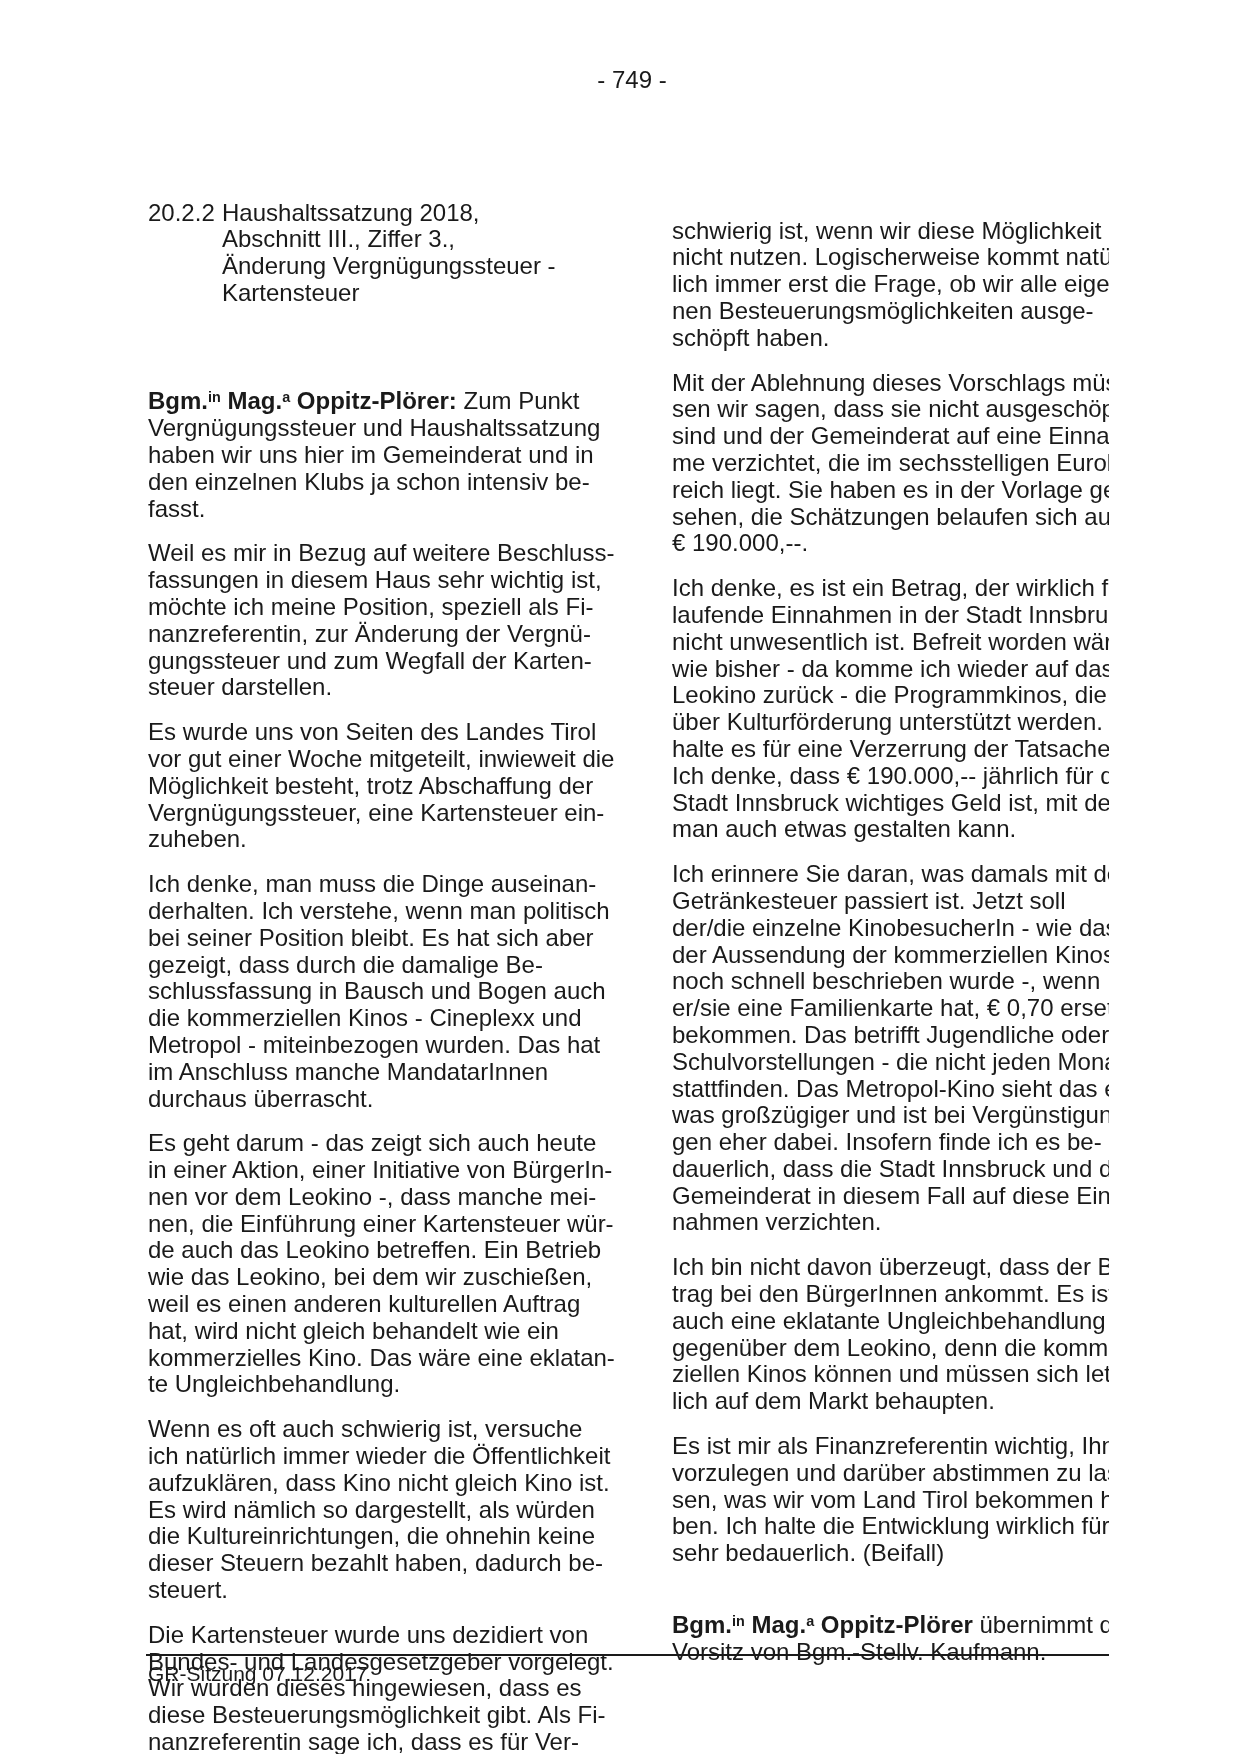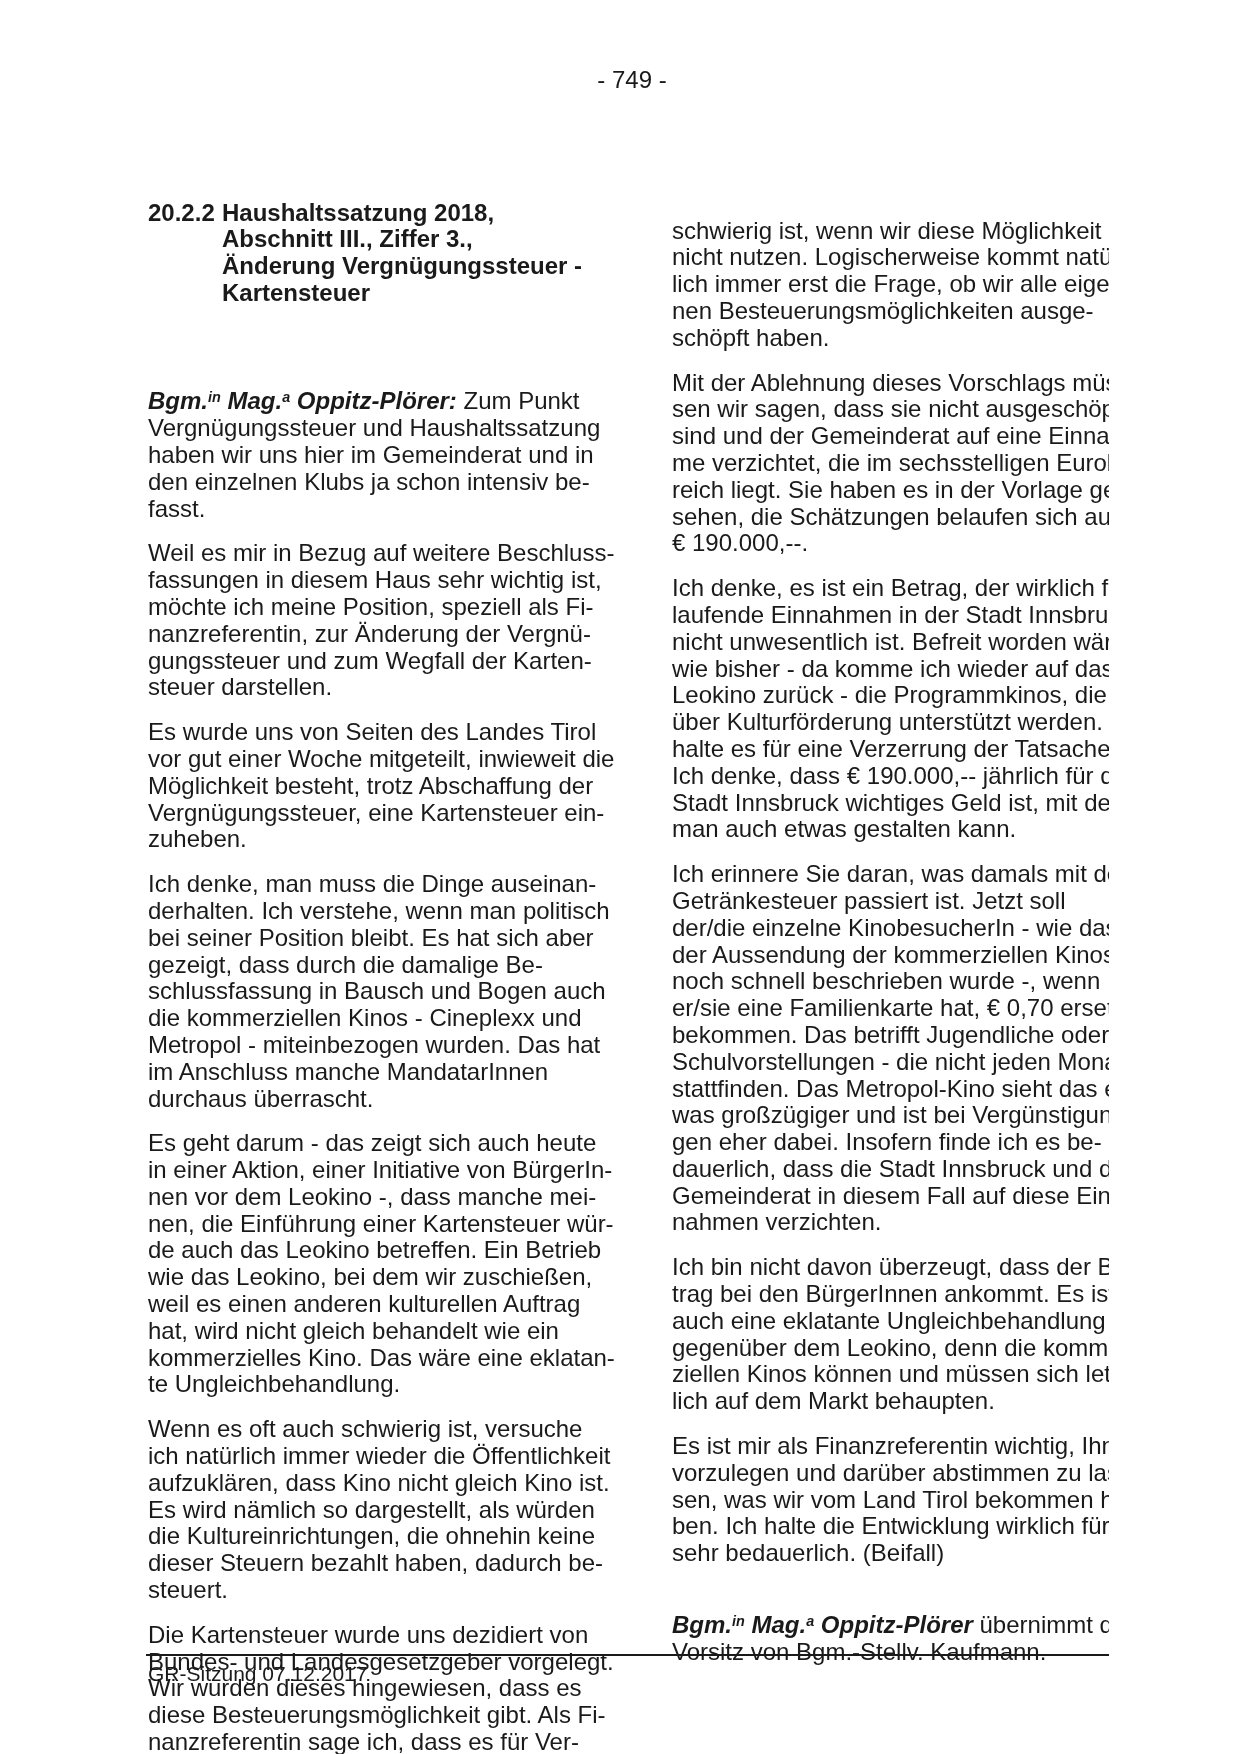--- a/index.html
+++ b/index.html
@@ -26,28 +26,28 @@
     position: absolute;
     top: 146px;
     font-size: 24px;
     line-height: 26.8px;
     white-space: pre;
   }
   .col-left  { left: 148px; width: 490px; }
   .col-right { left: 672px; width: 510px; }
   .heading {
     display: flex;
-    font-weight: bold;
+    font-weight: normal;
     margin-bottom: 10px;
   }
   .h-num { flex: 0 0 74px; width: 74px; }
   .para { margin-bottom: 10px; margin-top: 18px; }
   .para:last-child { margin-bottom: 0; }
   .para.gap-before { margin-top: 45px; }
-  .bold { font-weight: bold; font-style: italic; }
+  .bold { font-weight: bold; }
   sup {
     font-size: 0.6em;
     line-height: 0;
     vertical-align: baseline;
     position: relative;
     top: -0.5em;
   }
   .footer-rule {
     position: absolute;
     left: 146px;

